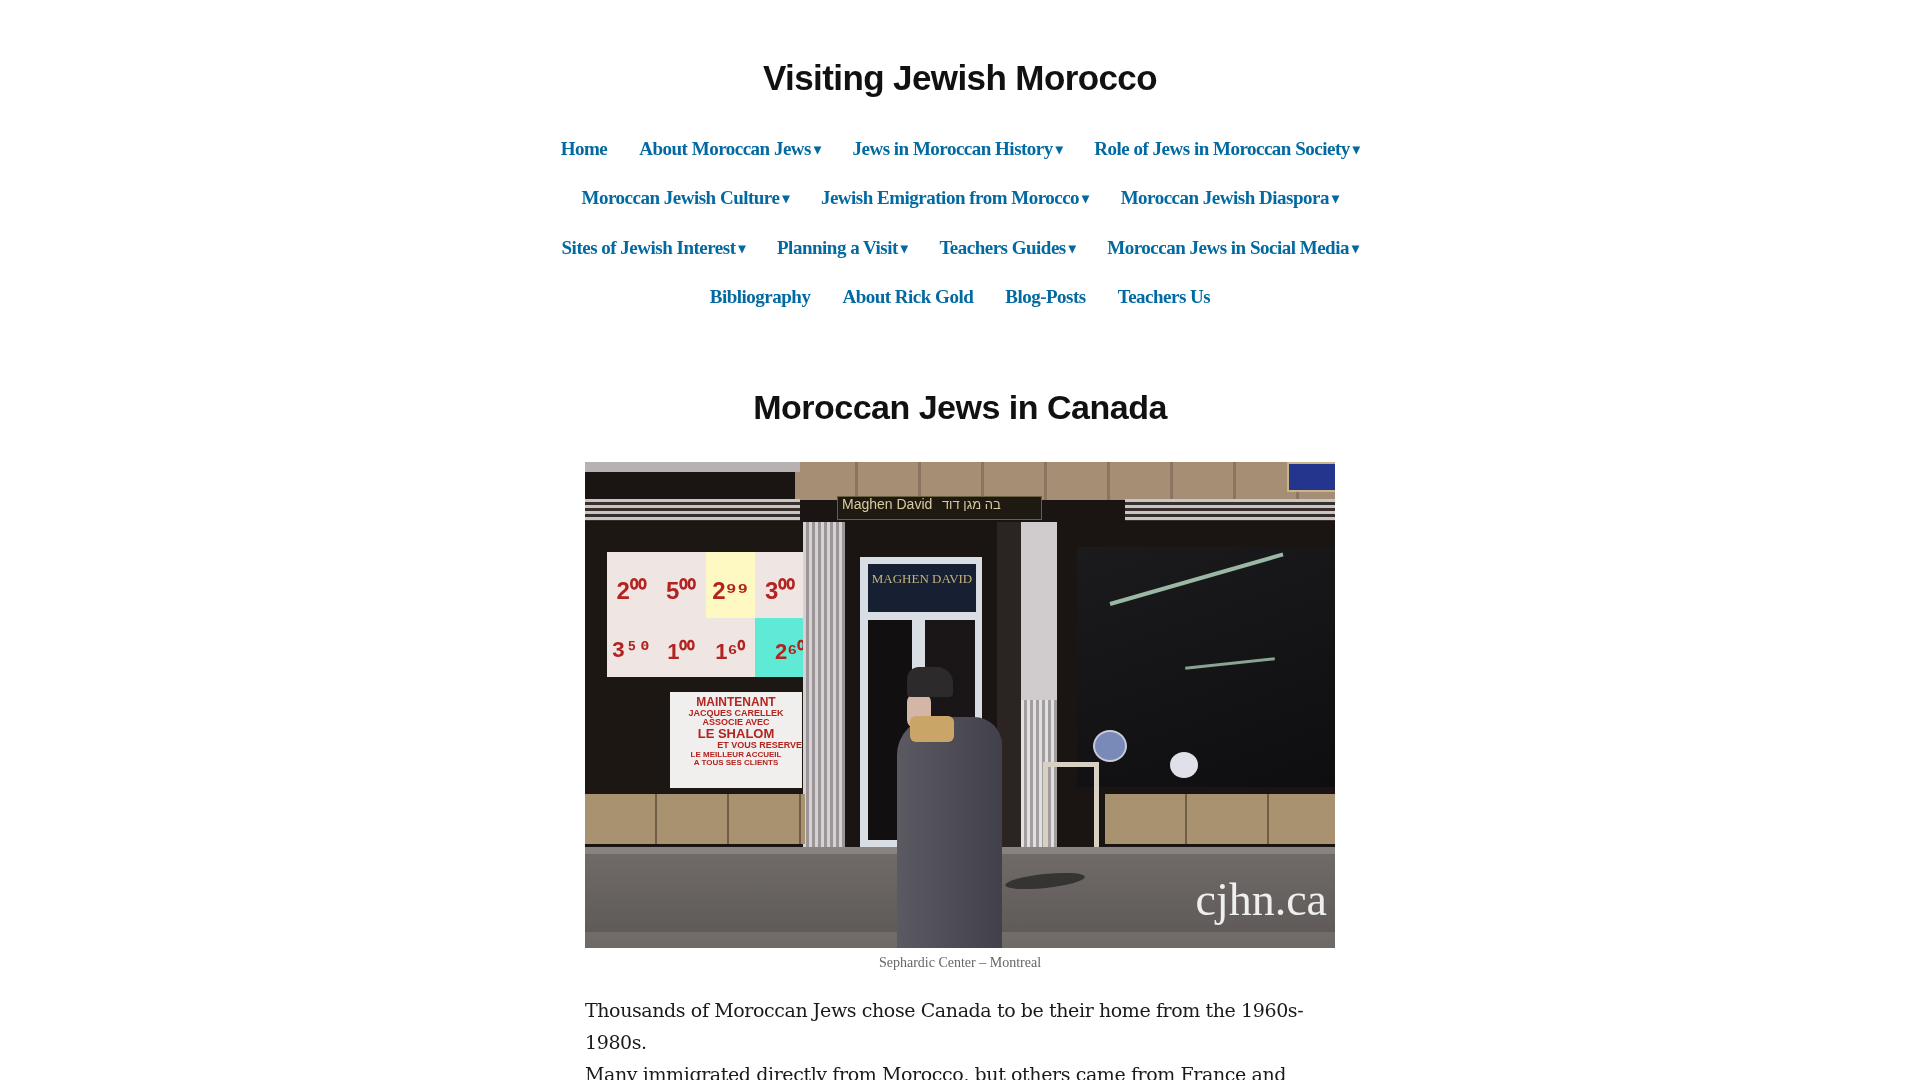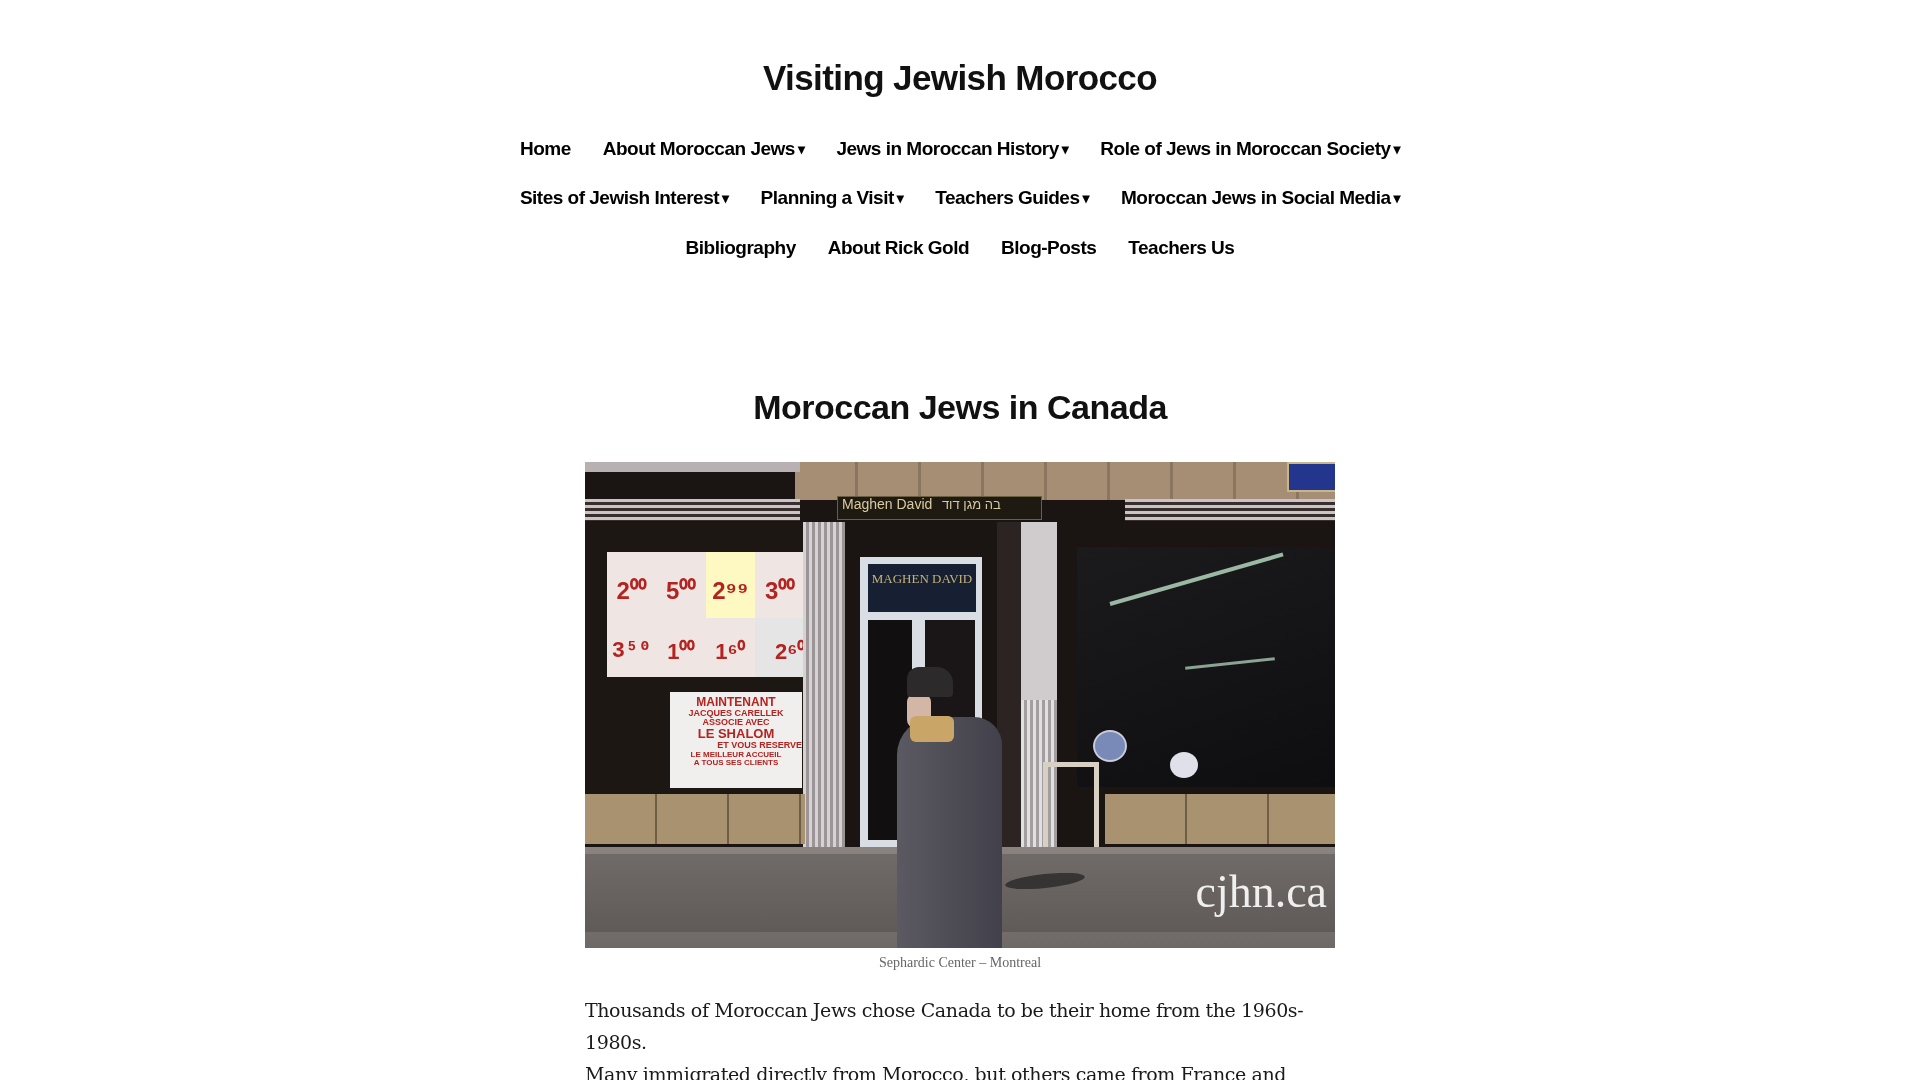--- a/index.html
+++ b/index.html
@@ -8,22 +8,22 @@
     position: absolute; top: 58px; left: 0; width: 1920px; text-align: center;
     font-family: "Liberation Sans", sans-serif; font-weight: 700; font-size: 35px;
     letter-spacing: -0.6px; color: #111; margin: 0;
   }
   .nav { position: absolute; top: 124px; left: 0; width: 1920px; }
   .nav-row {
     display: flex; justify-content: center; align-items: center; gap: 32px;
     height: 49.5px;
   }
   .nav-item {
-    font-family: Liberation Sans, sans-serif; font-weight: 700; font-size: 19px;
-    color: #000000; text-decoration: none; letter-spacing: -0.5px; white-space: nowrap;
+    font-family: Liberation Serif, serif; font-weight: 700; font-size: 19px;
+    color: #0369a1; text-decoration: none; letter-spacing: -0.5px; white-space: nowrap;
     cursor: pointer;
   }
   .nav-item .caret { font-size: 14px; margin-left: 3px; position: relative; top: -1px; }
   .page-title {
     position: absolute; top: 388px; left: 0; width: 1920px; text-align: center;
     font-family: "Liberation Sans", sans-serif; font-weight: 700; font-size: 34px;
     letter-spacing: -0.5px; color: #111; margin: 0;
   }
   .figure { position: absolute; top: 462px; left: 585px; width: 750px; margin: 0; }
   .photo {
@@ -33,36 +33,41 @@
   .caption {
     margin-top: 7px; text-align: center; font-family: "Liberation Serif", serif;
     font-size: 14px; color: #666;
   }
   .body-text {
     position: absolute; top: 994px; left: 585px; width: 750px;
     font-family: "DejaVu Serif", serif; font-size: 19px; line-height: 32px; color: #1a1a1a;
     margin: 0; letter-spacing: -0.4px;
   }
   .watermark {
-    position: absolute; right: 8px; bottom: 30px; font-family: "Liberation Serif", serif;
+    position: absolute; right: 8px; bottom: 22px; font-family: "Liberation Serif", serif;
     font-size: 46px; color: rgba(255,255,255,0.9);
   }
   .sign-text { font-family: "Liberation Sans", sans-serif; font-weight: 700; color: #b3231f; text-align: center; line-height: 1.05; }
 </style>
 </head>
 <body>
 
 <h1 class="site-title">Visiting Jewish Morocco</h1>
 
 <nav class="nav">
   <div class="nav-row">
     <a class="nav-item"><span>Home</span></a>
     <a class="nav-item"><span>About Moroccan Jews</span><span class="caret">▾</span></a>
     <a class="nav-item"><span>Jews in Moroccan History</span><span class="caret">▾</span></a>
     <a class="nav-item"><span>Role of Jews in Moroccan Society</span><span class="caret">▾</span></a>
+  </div>
+  <div class="nav-row">
+    <a class="nav-item"><span>Moroccan Jewish Culture</span><span class="caret">▾</span></a>
+    <a class="nav-item"><span>Jewish Emigration from Morocco</span><span class="caret">▾</span></a>
+    <a class="nav-item"><span>Moroccan Jewish Diaspora</span><span class="caret">▾</span></a>
   </div>
   <div class="nav-row">
     <a class="nav-item"><span>Sites of Jewish Interest</span><span class="caret">▾</span></a>
     <a class="nav-item"><span>Planning a Visit</span><span class="caret">▾</span></a>
     <a class="nav-item"><span>Teachers Guides</span><span class="caret">▾</span></a>
     <a class="nav-item"><span>Moroccan Jews in Social Media</span><span class="caret">▾</span></a>
   </div>
   <div class="nav-row">
     <a class="nav-item"><span>Bibliography</span></a>
     <a class="nav-item"><span>About Rick Gold</span></a>
@@ -92,21 +97,21 @@
     <div class="layer" style="left:0;top:60px;width:218px;height:272px;background:#1d1714;"></div>
 
     <div class="layer" style="left:22px;top:90px;width:198px;height:125px;display:grid;grid-template-columns:repeat(4,1fr);">
       <div class="sign-text" style="background:#efe6e4;font-size:24px;padding-top:26px;">2⁰⁰</div>
       <div class="sign-text" style="background:#efe6e4;font-size:24px;padding-top:26px;">5⁰⁰</div>
       <div class="sign-text" style="background:#fef9c3;font-size:24px;padding-top:26px;">2⁹⁹</div>
       <div class="sign-text" style="background:#efe6e4;font-size:24px;padding-top:26px;">3⁰⁰</div>
       <div class="sign-text" style="background:#efe6e4;font-size:22px;padding-top:22px;font-family:Liberation Mono, monospace;">3⁵⁰</div>
       <div class="sign-text" style="background:#efe6e4;font-size:22px;padding-top:22px;">1⁰⁰</div>
       <div class="sign-text" style="background:#efe6e4;font-size:22px;padding-top:22px;">1⁶⁰</div>
-      <div class="sign-text" style="background:#e5e5e5;font-size:22px;padding-top:22px;padding-left:20px;">2⁶⁰</div>
+      <div class="sign-text" style="background:#5eead4;font-size:22px;padding-top:22px;padding-left:20px;">2⁶⁰</div>
     </div>
 
     <div class="layer" style="left:85px;top:230px;width:132px;height:96px;background:#f1eeee;padding-top:4px;box-sizing:border-box;">
       <div class="sign-text" style="font-size:12px;">MAINTENANT</div>
       <div class="sign-text" style="font-size:9px;">JACQUES CARELLEK</div>
       <div class="sign-text" style="font-size:9px;">ASSOCIE AVEC</div>
       <div class="sign-text" style="font-size:13px;">LE SHALOM</div>
       <div class="sign-text" style="font-size:9px;text-align:right;">ET VOUS RESERVE</div>
       <div class="sign-text" style="font-size:8px;">LE MEILLEUR ACCUEIL</div>
       <div class="sign-text" style="font-size:8px;">A TOUS SES CLIENTS</div>

